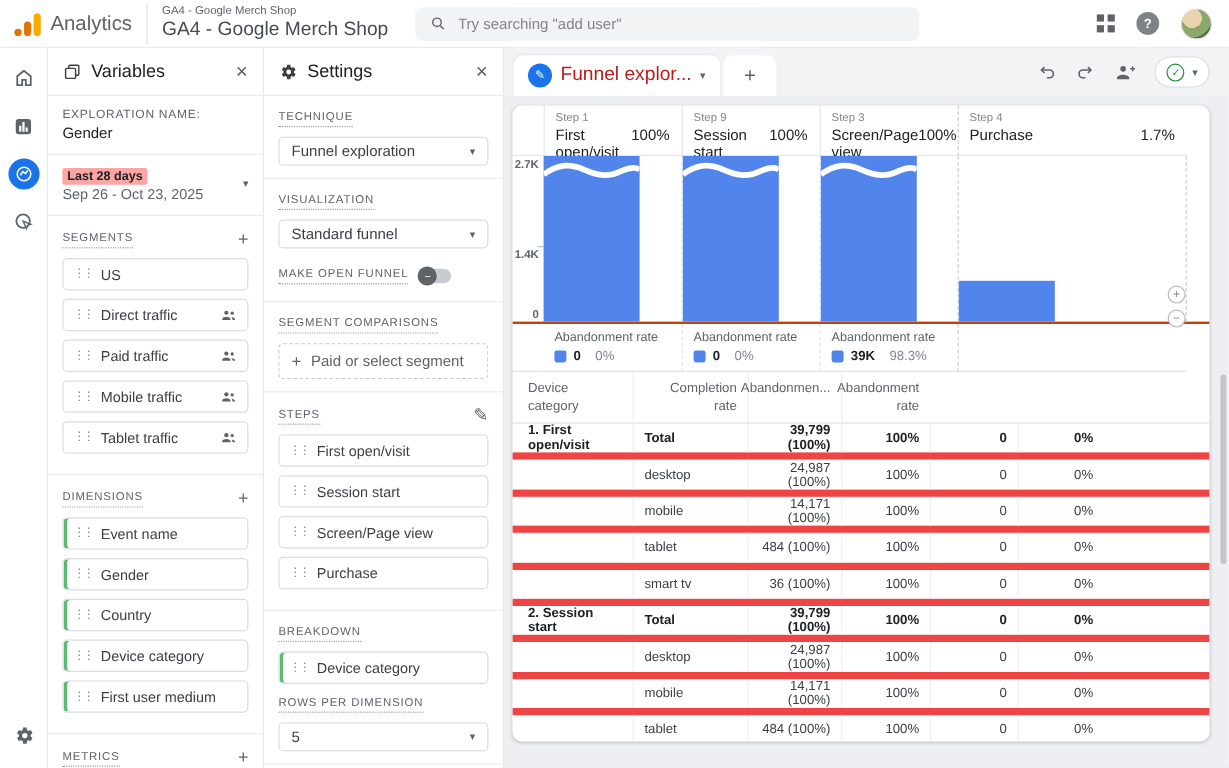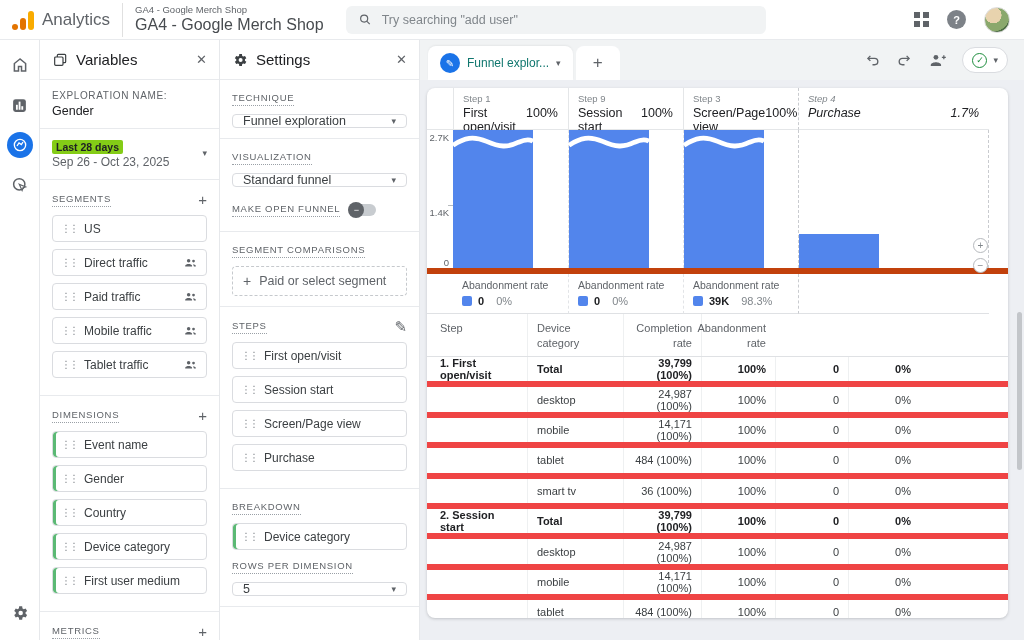--- a/index.html
+++ b/index.html
@@ -52,73 +52,73 @@
   .plus-btn { font-size:15px; color:#5f6368; line-height:1; cursor:pointer; }
   .chip { height:27px; border:1px solid #dadce0; border-radius:4px; background:#fff; display:flex; align-items:center;
     gap:7px; padding:0 8px; margin-bottom:7px; font-size:12px; color:#3c4043; }
   .chip .handle { color:#80868b; font-size:10px; letter-spacing:-2px; margin-top:-1px; }
   .chip .chip-label { flex:1; white-space:nowrap; overflow:hidden; }
   .chip.dim { box-shadow:inset 3px 0 0 #5bb974; }
   .name-label { font-size:10px; letter-spacing:.6px; color:#5f6368; margin:2px 0 3px; }
   .name-value { font-size:12.5px; color:#202124; }
   .date-row { display:flex; align-items:center; }
   .date-col { flex:1; }
-  .date-preset { display:inline-block; font-size:10.5px; font-weight:700; color:#202124; background:#84cc16;
+  .date-preset { display:inline-block; font-size:10.5px; font-weight:700; color:#202124; background:#fca5a5;
     padding:1px 4px; border-radius:2px; margin-bottom:0; }
   .date-range { font-size:12px; color:#5f6368; }
   .caret { font-size:9px; color:#5f6368; }
 
-  .select-box { height:14px; border:1px solid #dadce0; border-radius:4px; display:flex; align-items:center;
+  .select-box { height:24px; border:1px solid #dadce0; border-radius:4px; display:flex; align-items:center;
     padding:0 10px; font-size:12.5px; color:#3c4043; justify-content:space-between; margin-top:2px; }
   .toggle-row { display:flex; align-items:center; gap:10px; padding:6px 0 4px; }
   .toggle { width:26px; height:12px; background:#c8ccd0; border-radius:7px; position:relative; }
   .toggle .knob { position:absolute; left:-2px; top:-2px; width:16px; height:16px; border-radius:50%;
     background:#5f6368; color:#fff; font-size:9px; display:flex; align-items:center; justify-content:center; }
   .drop-box { height:30px; border:1px dashed #c6c9cd; border-radius:4px; display:flex; align-items:center; gap:8px;
     padding:0 10px; font-size:12.5px; color:#5f6368; margin-top:2px; }
   .drop-box .plus-btn { font-size:14px; }
 
   
   .canvas { flex:1; background:#edeff3; display:flex; flex-direction:column; }
   .tabstrip { height:40px; background:#f1f3f4; display:flex; align-items:flex-end; }
   .tab { height:34px; background:#fff; border-radius:8px 8px 0 0; display:flex; align-items:center; gap:7px;
     padding:0 12px; margin-left:8px; box-shadow:0 -1px 2px rgba(0,0,0,.05); }
   .tab-pencil { width:20px; height:20px; border-radius:50%; background:#1a73e8; color:#fff; font-size:10px;
     display:flex; align-items:center; justify-content:center; }
-  .tab-label { font-size:12px; color:#0f766e; }
+  .tab-label { font-size:16px; color:#b91c1c; }
   .newtab { height:34px; width:44px; background:#fff; border-radius:8px 8px 0 0; margin-left:3px;
     display:flex; align-items:center; justify-content:center; font-size:17px; color:#5f6368; }
   .strip-right { margin-left:auto; display:flex; align-items:center; gap:15px; padding-right:16px; height:40px; }
   .check-pill { height:26px; border:1px solid #dadce0; border-radius:14px; background:#fff; display:flex;
     align-items:center; gap:6px; padding:0 9px; }
   .check-circle { width:15px; height:15px; border:1.6px solid #1e8e3e; border-radius:50%; color:#1e8e3e;
     font-size:9px; display:flex; align-items:center; justify-content:center; }
 
   .card { margin:8px 16px 0 7px; height:530px; background:#fff; border-radius:8px;
     box-shadow:0 1px 3px rgba(60,64,67,.25); position:relative; overflow:hidden; }
 
   .funnel-grid { display:grid; grid-template-columns:26px 115px 115px 115px 1fr; padding-right:19px; }
   .fh { height:42px; border-bottom:1px solid #e4e6e8; }
   .fh.col { border-left:1px solid #e4e6e8; padding:5px 10px 0 9px; }
-  .fh.col.dash { border-left:1px dashed #c9cbcf;font-style:italic; }
+  .fh.col.dash { border-left:1px dashed #c9cbcf; }
   .fh-step { font-size:9.5px; color:#80868b; }
   .fh-row { display:flex; justify-content:space-between; margin-top:2px; }
   .fh-name { font-size:12.5px; color:#202124; }
   .fh-pct { font-size:12.5px; color:#202124; }
 
   .plot-cell { height:138px; position:relative; }
   .plot-cell.col { border-left:1px dashed #e2e4e7; }
   .plot-cell.col.dash { border-left:1px dashed #c9cbcf; border-right:1px dashed #c9cbcf; }
   .gutter { position:relative; font-size:9.5px; color:#5f6368; }
   .gutter .yl { position:absolute; right:4px; }
   .gutter .tick { position:absolute; right:0; width:5px; height:1px; background:#b7bbbe; }
   .bar { position:absolute; bottom:0; left:0; width:80px; background:#5285ec; }
   .bar.full { top:0; }
   .bar .wave { position:absolute; top:5px; left:0; width:100%; height:16px; }
-  .baseline { border-bottom:6px solid #c2410c; }
+  .baseline { border-bottom:2px solid #c2410c;font-weight:bold; }
 
   .ab { height:40px; border-bottom:1px solid #dfe1e4; padding:5px 9px 0; }
   .ab.col { border-left:1px dashed #e2e4e7; }
   .ab.dash { border-left:1px dashed #c9cbcf; }
   .ab-label { font-size:10.5px; color:#5f6368; }
   .ab-row { display:flex; align-items:center; gap:6px; margin-top:4px; }
   .ab-sq { width:10px; height:10px; border-radius:2px; background:#5285ec; }
   .ab-val { font-size:11px; font-weight:700; color:#202124; }
   .ab-rate { font-size:11px; color:#80868b; margin-left:6px; }
 
@@ -536,33 +536,35 @@
       </div>
 
       <div class="zoom-ctrls">
         <span class="zbtn">+</span>
         <span class="zbtn">−</span>
       </div>
 
       <div class="dtable">
         <div class="tr th-row">
           <div class="cell">
-              <span><span>Step</span></span>
-            </div>
-          <div class="cell">
               <span><span>Device category</span></span>
             </div>
           <div class="cell num">
               <span>
                 <span class="l2">Completion</span>
                 <span class="l2">rate</span>
               </span>
             </div>
           <div class="cell num">
               <span>
+                <span class="l2">Abandonmen...</span>
+              </span>
+            </div>
+          <div class="cell num">
+              <span>
                 <span class="l2">Abandonment</span>
                 <span class="l2">rate</span>
               </span>
             </div>
         </div>
 
         <div class="tr body total">
           <div class="cell">1. First open/visit</div>
             <div class="cell">Total</div>
             <div class="cell num">39,799 (100%)</div>

